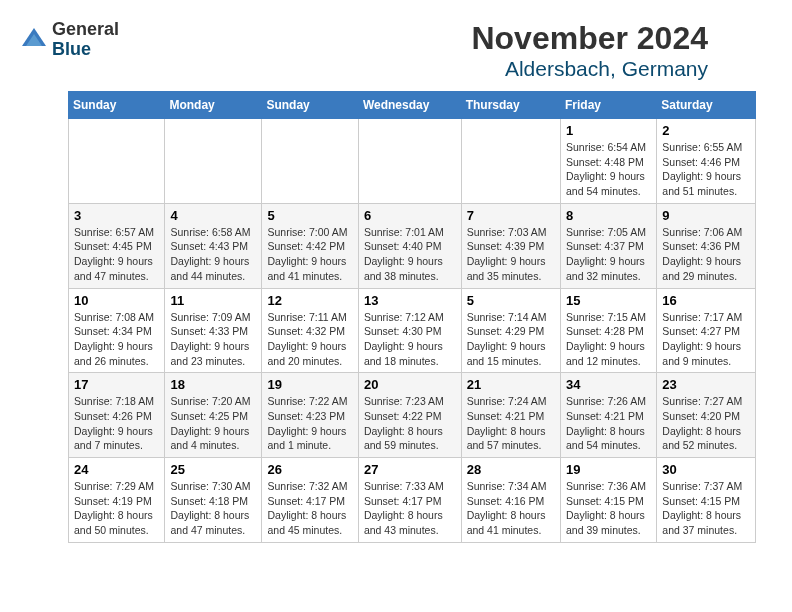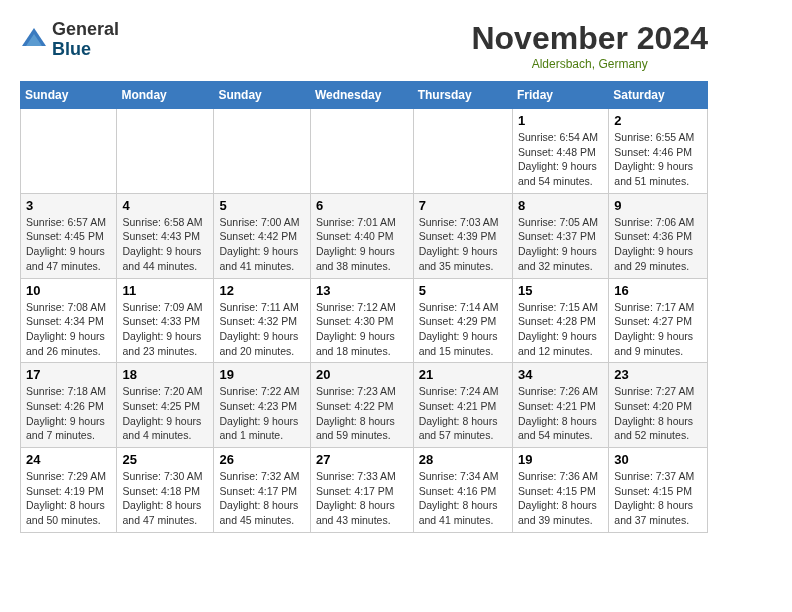--- a/index.html
+++ b/index.html
@@ -37,35 +37,36 @@
       font-size: 18px;
       font-weight: bold;
       color: #0c4a6e;
     }
     .logo-icon {
       width: 28px;
       height: 28px;
       margin-right: 4px;
     }
     .title-block {
-      text-align: center;
+      text-align: right;
     }
     .month-title {
       font-size: 32px;
       font-weight: bold;
       color: #333;
     }
     .location {
-      font-size: 12px;
-      color: #4d7c0f;
+      font-size: 21px;
+      color: #0c4a6e;
     }
     table {
       width: 100%;
       border-collapse: collapse;
       font-size: 11px;
+      margin-left: 48px;
     }
     thead tr th {
       background: #3a7abf;
       color: #fff;
       padding: 6px 4px;
       text-align: left;
       font-size: 12px;
       font-weight: bold;
       border: 1px solid #3a7abf;
     }

